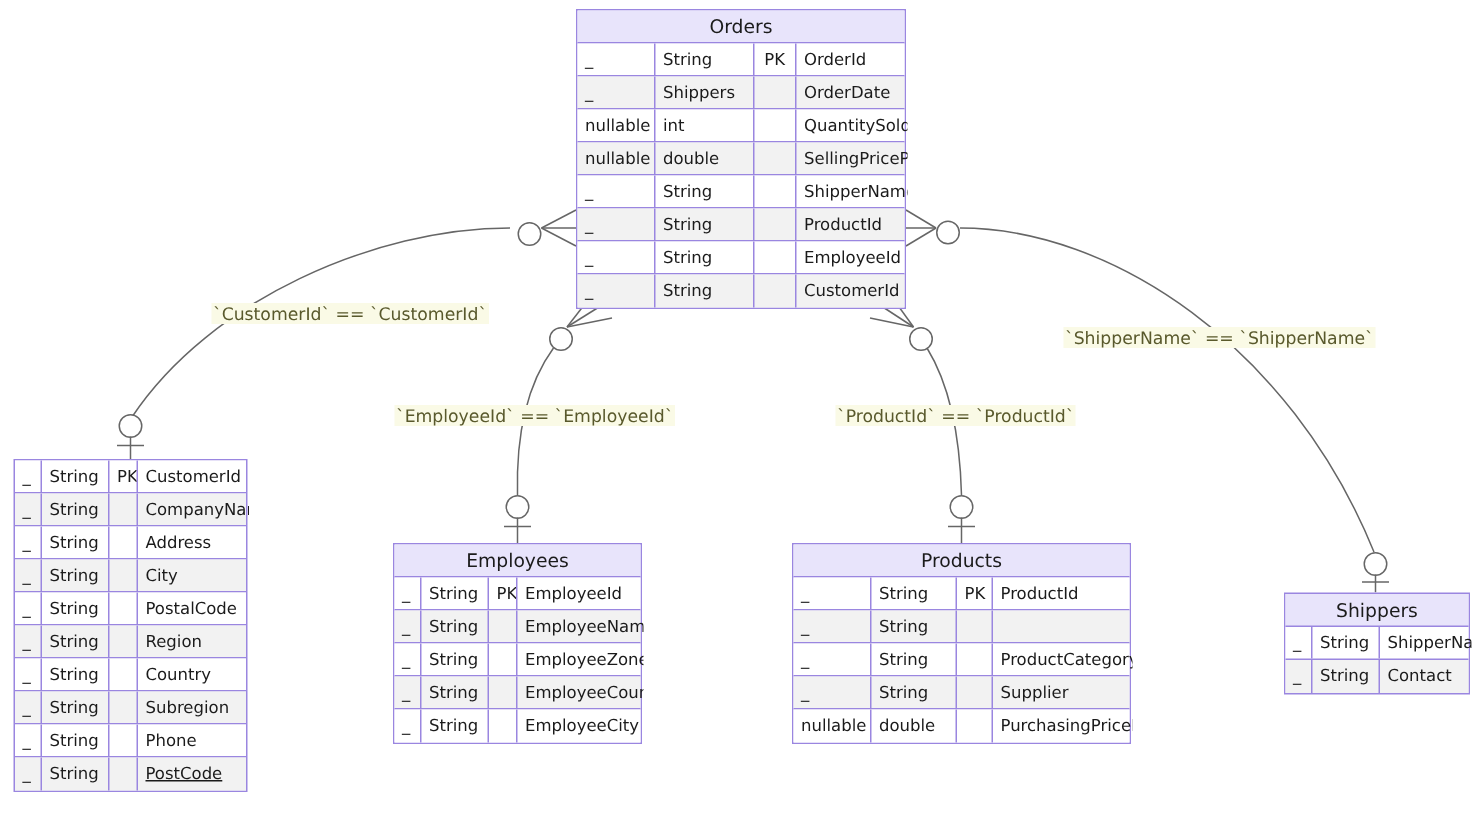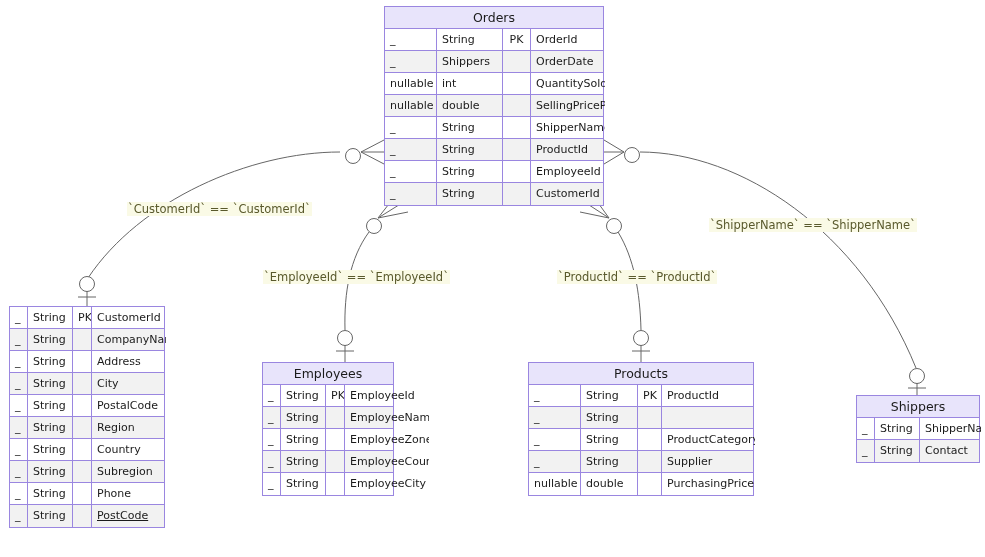--- a/index.html
+++ b/index.html
@@ -245,21 +245,21 @@
           <div class="cell c-pk" style="width: 19px; flex: 0 0 19px;"></div>
           <div class="cell c-name" style="width: 74px; flex: 0 0 74px;">Phone</div>
         </div>
         <div class="erow alt">
           <div class="cell c-null" style="width: 18px; flex: 0 0 18px;">_</div>
           <div class="cell c-type" style="width: 45px; flex: 0 0 45px;">String</div>
           <div class="cell c-pk" style="width: 19px; flex: 0 0 19px;"></div>
           <div class="cell c-name" style="width: 74px; flex: 0 0 74px; text-decoration: underline;">PostCode</div>
         </div>
       </div>
-      <div class="entity" style="left: 262px; top: 362px; width: 132px;">
+      <div class="entity" style="left: 262px; top: 362px; width: 166px;">
         <div class="title">Employees</div>
         <div class="erow plain">
           <div class="cell c-null" style="width: 18px; flex: 0 0 18px;">_</div>
           <div class="cell c-type" style="width: 45px; flex: 0 0 45px;">String</div>
           <div class="cell c-pk" style="width: 19px; flex: 0 0 19px;">PK</div>
           <div class="cell c-name" style="width: 84px; flex: 0 0 84px;">EmployeeId</div>
         </div>
         <div class="erow alt">
           <div class="cell c-null" style="width: 18px; flex: 0 0 18px;">_</div>
           <div class="cell c-type" style="width: 45px; flex: 0 0 45px;">String</div>
@@ -327,19 +327,19 @@
         </div>
         <div class="erow alt">
           <div class="cell c-null" style="width: 18px; flex: 0 0 18px;">_</div>
           <div class="cell c-type" style="width: 45px; flex: 0 0 45px;">String</div>
           <div class="cell c-name" style="width: 61px; flex: 0 0 61px;">Contact</div>
         </div>
       </div>
     </div>
 
   <div id="labels">
-      <div class="rel-label" style="left: 127px; top: 202px;">`CustomerId` == `CustomerId`</div>
+      <div class="rel-label" style="left: 141px; top: 202px;">`CustomerId` == `CustomerId`</div>
       <div class="rel-label" style="left: 263px; top: 270px;">`EmployeeId` == `EmployeeId`</div>
       <div class="rel-label" style="left: 557px; top: 270px;">`ProductId` == `ProductId`</div>
       <div class="rel-label" style="left: 709px; top: 218px;">`ShipperName` == `ShipperName`</div>
     </div>
 
 </div>
 
 </body></html>

